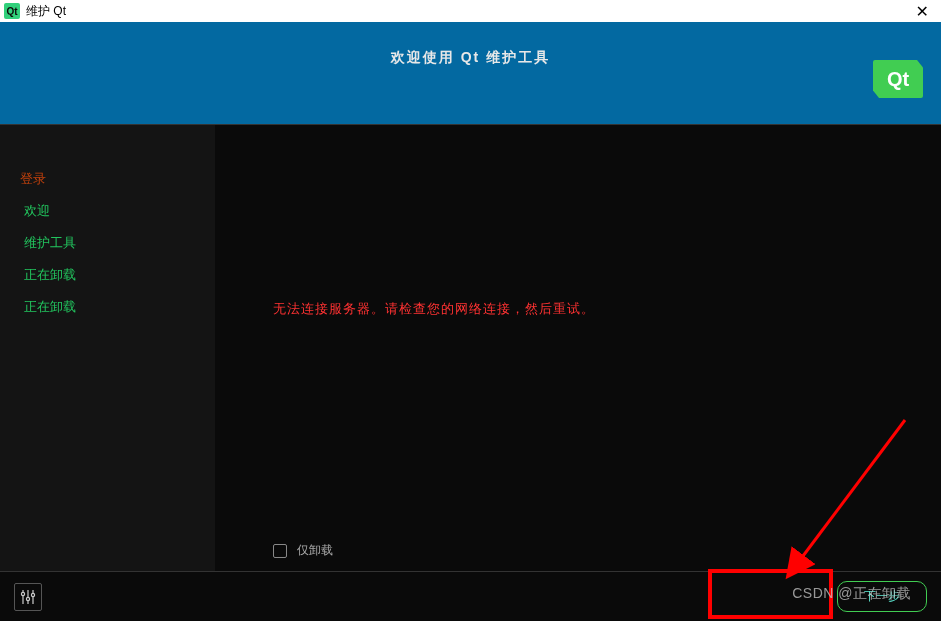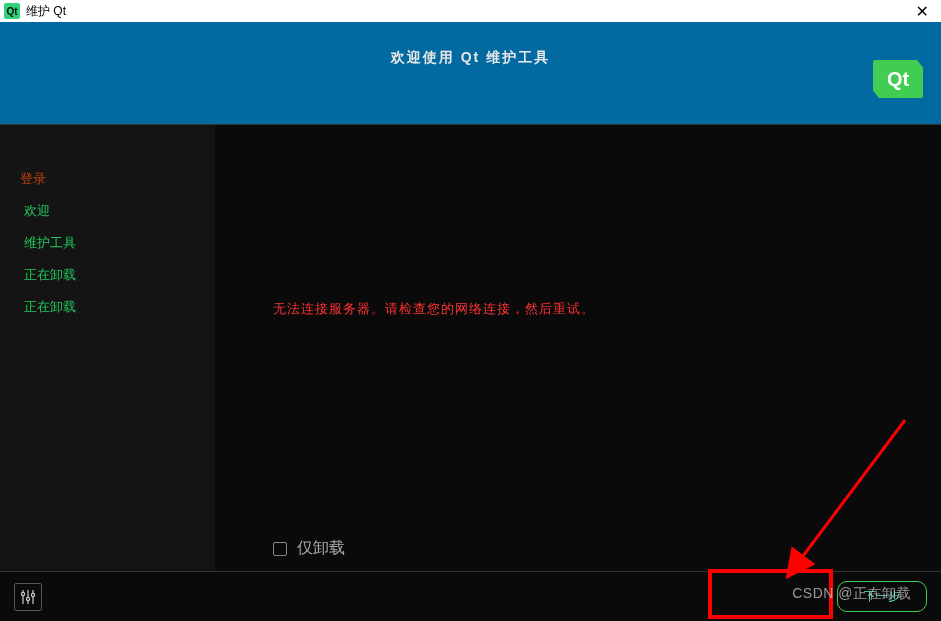--- a/index.html
+++ b/index.html
@@ -124,21 +124,21 @@
       padding-bottom: 12px;
       gap: 10px;
     }
     .checkbox {
       width: 14px;
       height: 14px;
       border: 1.5px solid #888;
       border-radius: 2px;
       background: transparent;
     }
-    .checkbox-label { color: #aaa; font-size: 16px; }
+    .checkbox-label { color: #aaa; font-size: 12px; }
     .footer {
       height: 50px;
       border-top: 1px solid #333;
       display: flex;
       align-items: center;
       justify-content: space-between;
       padding: 0 14px;
       background: #0a0a0a;
     }
     .settings-btn {

